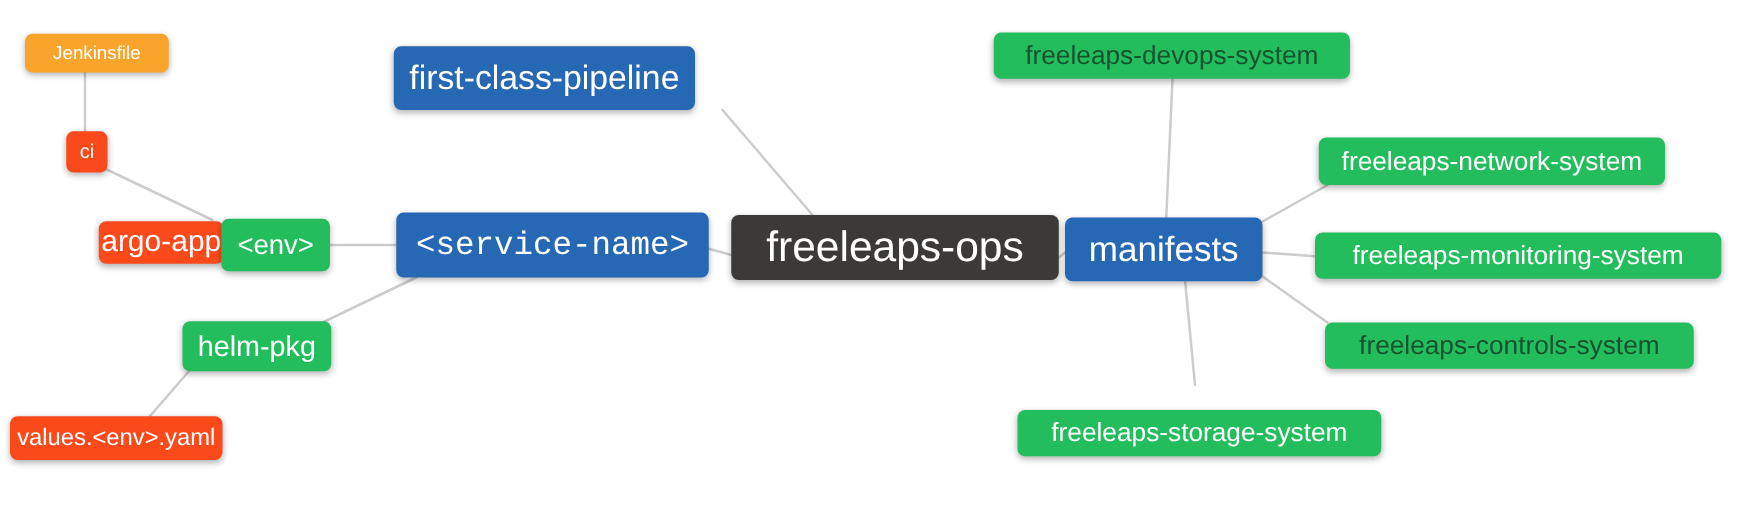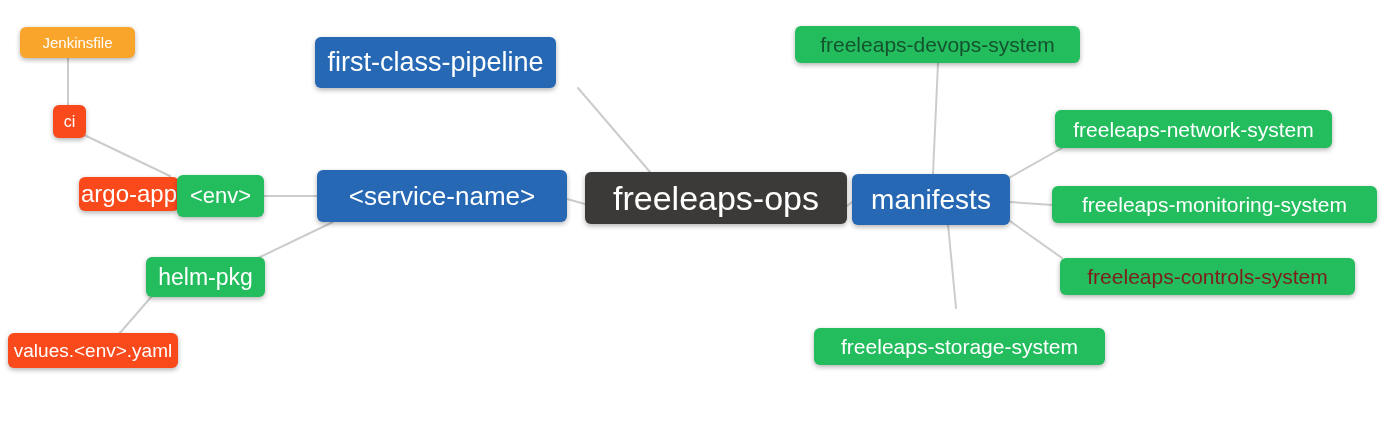--- a/index.html
+++ b/index.html
@@ -57,22 +57,22 @@
       <line x1="948" y1="224" x2="956" y2="308" stroke="#cccccc" stroke-width="2" stroke-linecap="round"></line>
     </svg>
   <div id="nodes">
       <div class="node" style="left: 20px; top: 27px; width: 115px; height: 31px; font-size: 15px; background: rgb(249, 164, 43); color: rgb(255, 255, 255);">Jenkinsfile</div>
       <div class="node" style="left: 53px; top: 105px; width: 33px; height: 33px; font-size: 16px; background: rgb(250, 74, 28); color: rgb(255, 255, 255);">ci</div>
       <div class="node" style="left: 31px; top: 177px; width: 100px; height: 34px; font-size: 24px; background: rgb(250, 74, 28); color: rgb(255, 255, 255); margin-left: 48px;">argo-app</div>
       <div class="node" style="left: 157px; top: 175px; width: 87px; height: 42px; font-size: 22px; background: rgb(35, 189, 94); color: rgb(255, 255, 255); margin-left: 20px;">&lt;env&gt;</div>
       <div class="node" style="left: 146px; top: 257px; width: 119px; height: 40px; font-size: 23px; background: rgb(35, 189, 94); color: rgb(255, 255, 255);">helm-pkg</div>
       <div class="node" style="left: 8px; top: 333px; width: 170px; height: 35px; font-size: 19px; background: rgb(250, 74, 28); color: rgb(255, 255, 255);">values.&lt;env&gt;.yaml</div>
       <div class="node" style="left: 315px; top: 37px; width: 241px; height: 51px; font-size: 27px; background: rgb(38, 104, 179); color: rgb(255, 255, 255);">first-class-pipeline</div>
-      <div class="node" style="left: 317px; top: 170px; width: 250px; height: 52px; font-size: 26px; background: rgb(38, 104, 179); color: rgb(255, 255, 255);">&lt;service-name&gt;</div>
+      <div class="node" style="left: 317px; top: 170px; width: 250px; height: 52px; font-size: 26px; background: rgb(38, 104, 179); color: rgb(255, 255, 255); font-family: Liberation Mono, monospace;">&lt;service-name&gt;</div>
       <div class="node" style="left: 585px; top: 172px; width: 262px; height: 52px; font-size: 34px; background: rgb(60, 58, 56); color: rgb(255, 255, 255);">freeleaps-ops</div>
       <div class="node" style="left: 852px; top: 174px; width: 158px; height: 51px; font-size: 28px; background: rgb(38, 104, 179); color: rgb(255, 255, 255);">manifests</div>
       <div class="node" style="left: 795px; top: 26px; width: 285px; height: 37px; font-size: 21px; background: rgb(35, 189, 94); color: #14532d;">freeleaps-devops-system</div>
       <div class="node" style="left: 1055px; top: 110px; width: 277px; height: 38px; font-size: 21px; background: rgb(35, 189, 94); color: rgb(255, 255, 255);">freeleaps-network-system</div>
       <div class="node" style="left: 1052px; top: 186px; width: 325px; height: 37px; font-size: 21px; background: rgb(35, 189, 94); color: rgb(255, 255, 255); text-align: center;">freeleaps-monitoring-system</div>
-      <div class="node" style="left: 1060px; top: 258px; width: 295px; height: 37px; font-size: 21px; background: rgb(35, 189, 94); color: #7f1d1d;">freeleaps-controls-system</div>
+      <div class="node" style="left: 1060px; top: 258px; width: 295px; height: 37px; font-size: 21px; background: rgb(35, 189, 94); color: #14532d;">freeleaps-controls-system</div>
       <div class="node" style="left: 814px; top: 308px; width: 291px; height: 37px; font-size: 21px; background: rgb(35, 189, 94); color: rgb(255, 255, 255); margin-top: 20px;">freeleaps-storage-system</div>
     </div>
 </div>
 
 </body></html>

